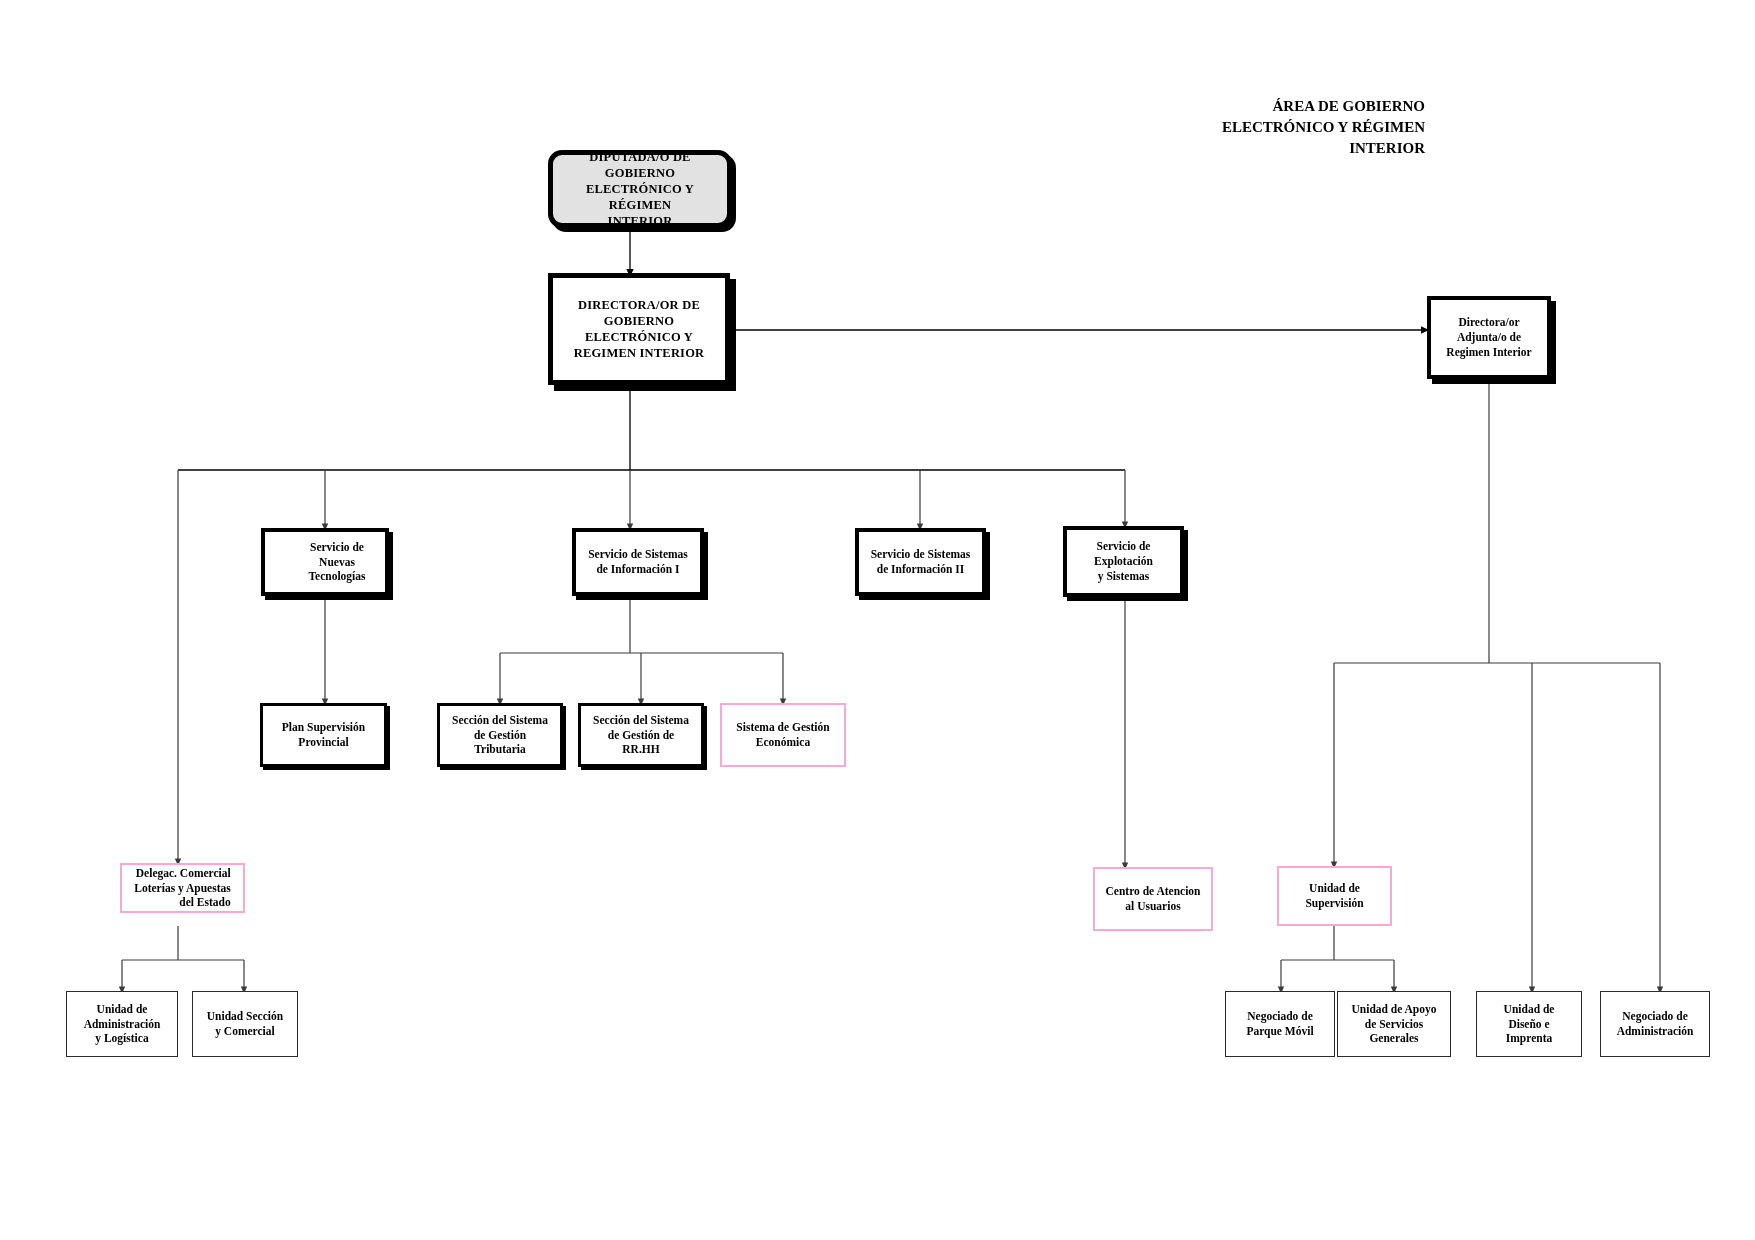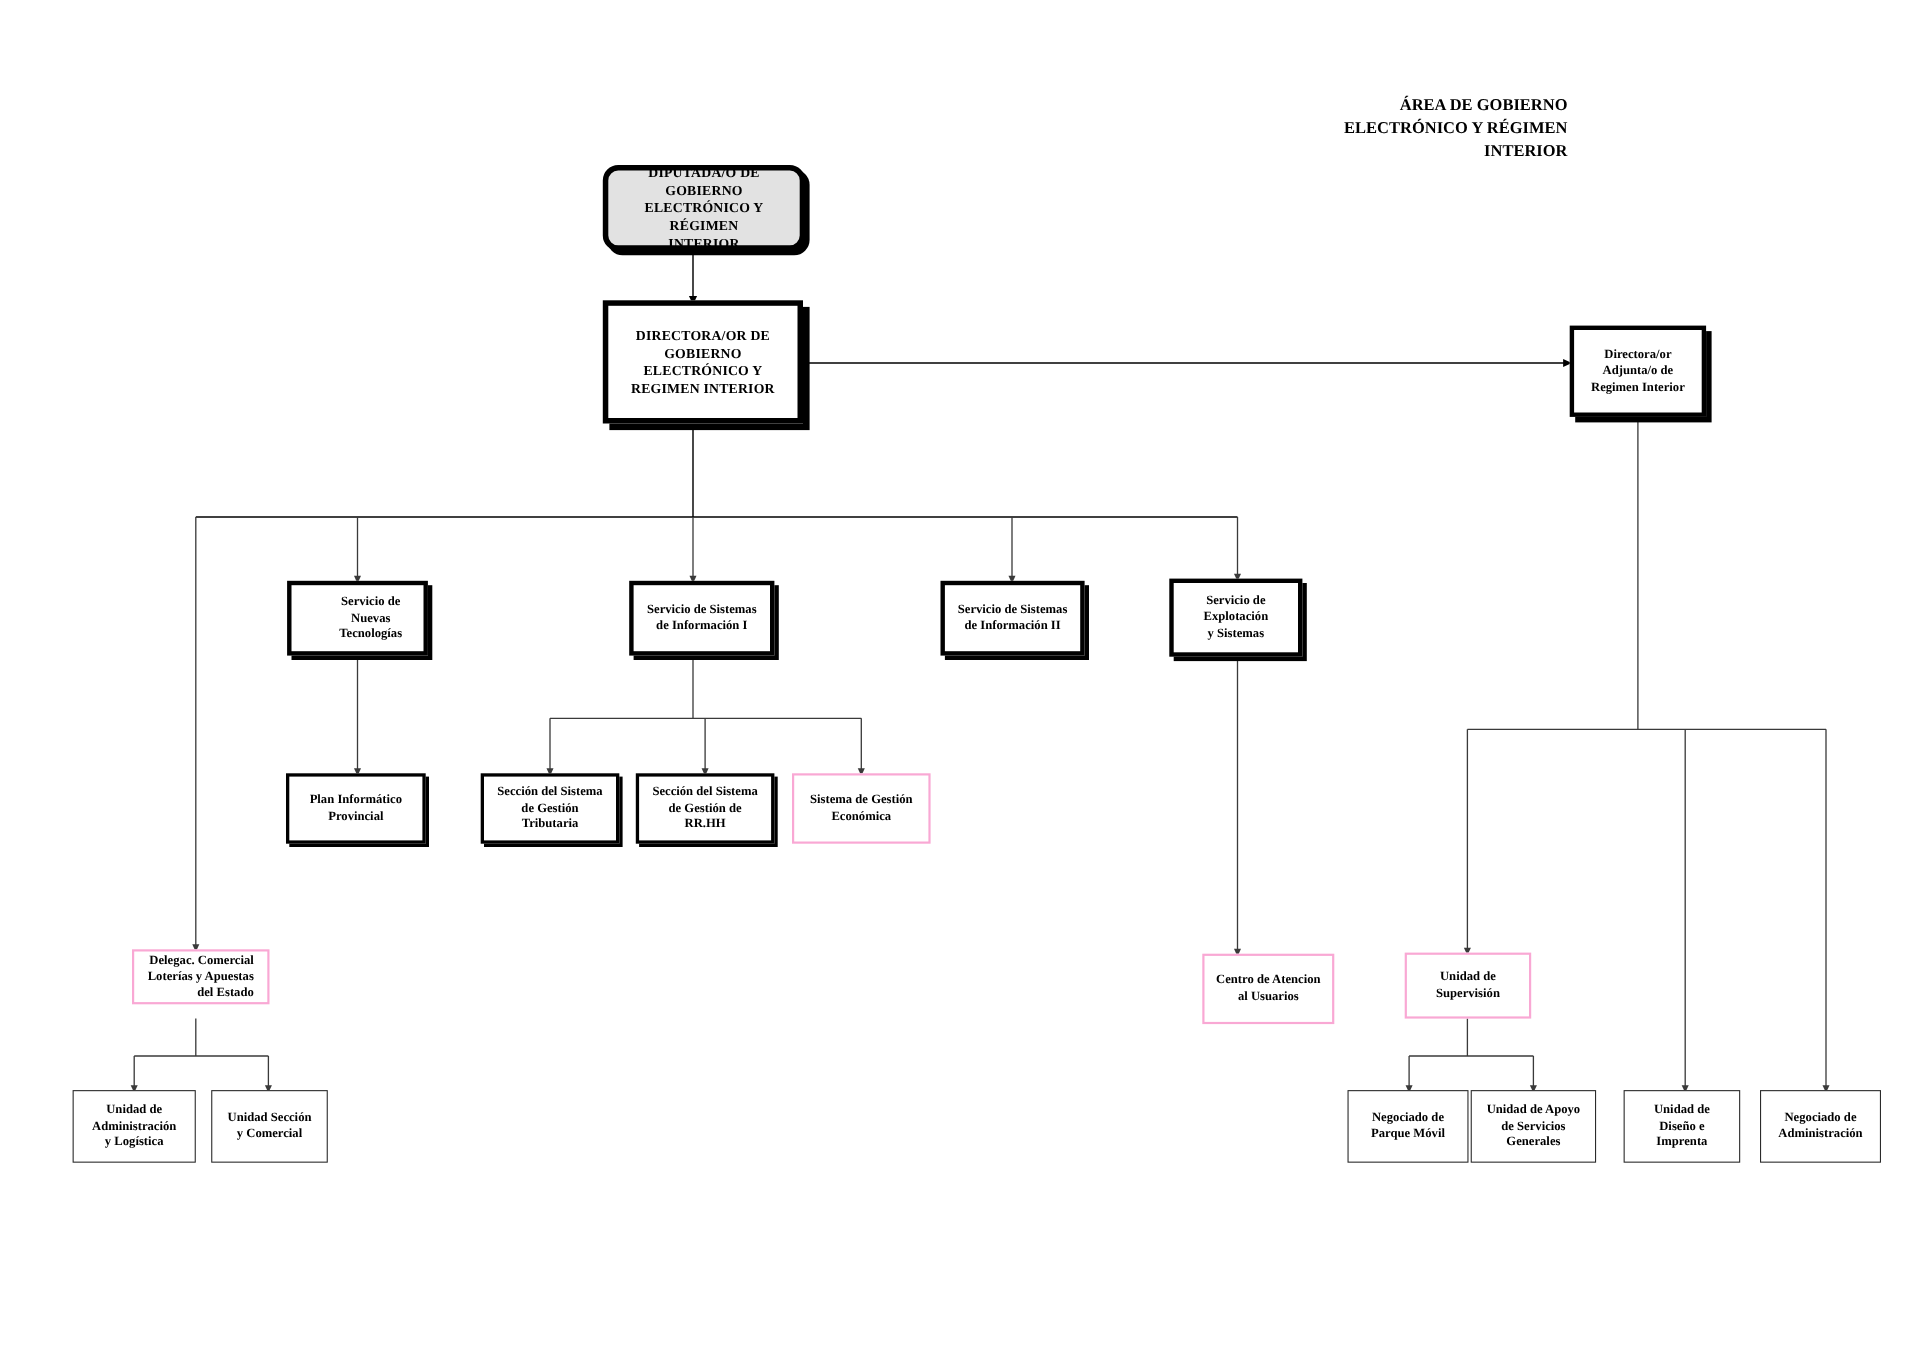--- a/index.html
+++ b/index.html
@@ -43,21 +43,21 @@
     letter-spacing: 0.6px;
     line-height: 20px;
     color: #1a1a1a;
     white-space: pre-line;
   }
 
   
   #area-heading {
     position: absolute;
     right: 330px;
-    top: 86px;
+    top: 96px;
     width: 400px;
     text-align: right;
     font-weight: bold;
     font-size: 15px;
     line-height: 21px;
     color: #000000;
     white-space: pre-line;
   }
 
   
@@ -210,21 +210,21 @@
   <div class="node lv-service" style="left:572px; top:528px; width:132px; height:68px;">Servicio de Sistemas
 de Información I</div>
 
   <div class="node lv-service" style="left:855px; top:528px; width:131px; height:68px;">Servicio de Sistemas
 de Información II</div>
 
   <div class="node lv-service" style="left:1063px; top:526px; width:121px; height:71px;">Servicio de
 Explotación
 y Sistemas</div>
 
-  <div class="node lv-sub" style="left:260px; top:703px; width:127px; height:64px;">Plan Informático
+  <div class="node lv-sub" style="left:260px; top:703px; width:127px; height:64px;">Plan Supervisión
 Provincial</div>
 
   <div class="node lv-sub" style="left:437px; top:703px; width:126px; height:64px;">Sección del Sistema
 de Gestión
 Tributaria</div>
 
   <div class="node lv-sub" style="left:578px; top:703px; width:126px; height:64px;">Sección del Sistema
 de Gestión de
 RR.HH</div>
 

